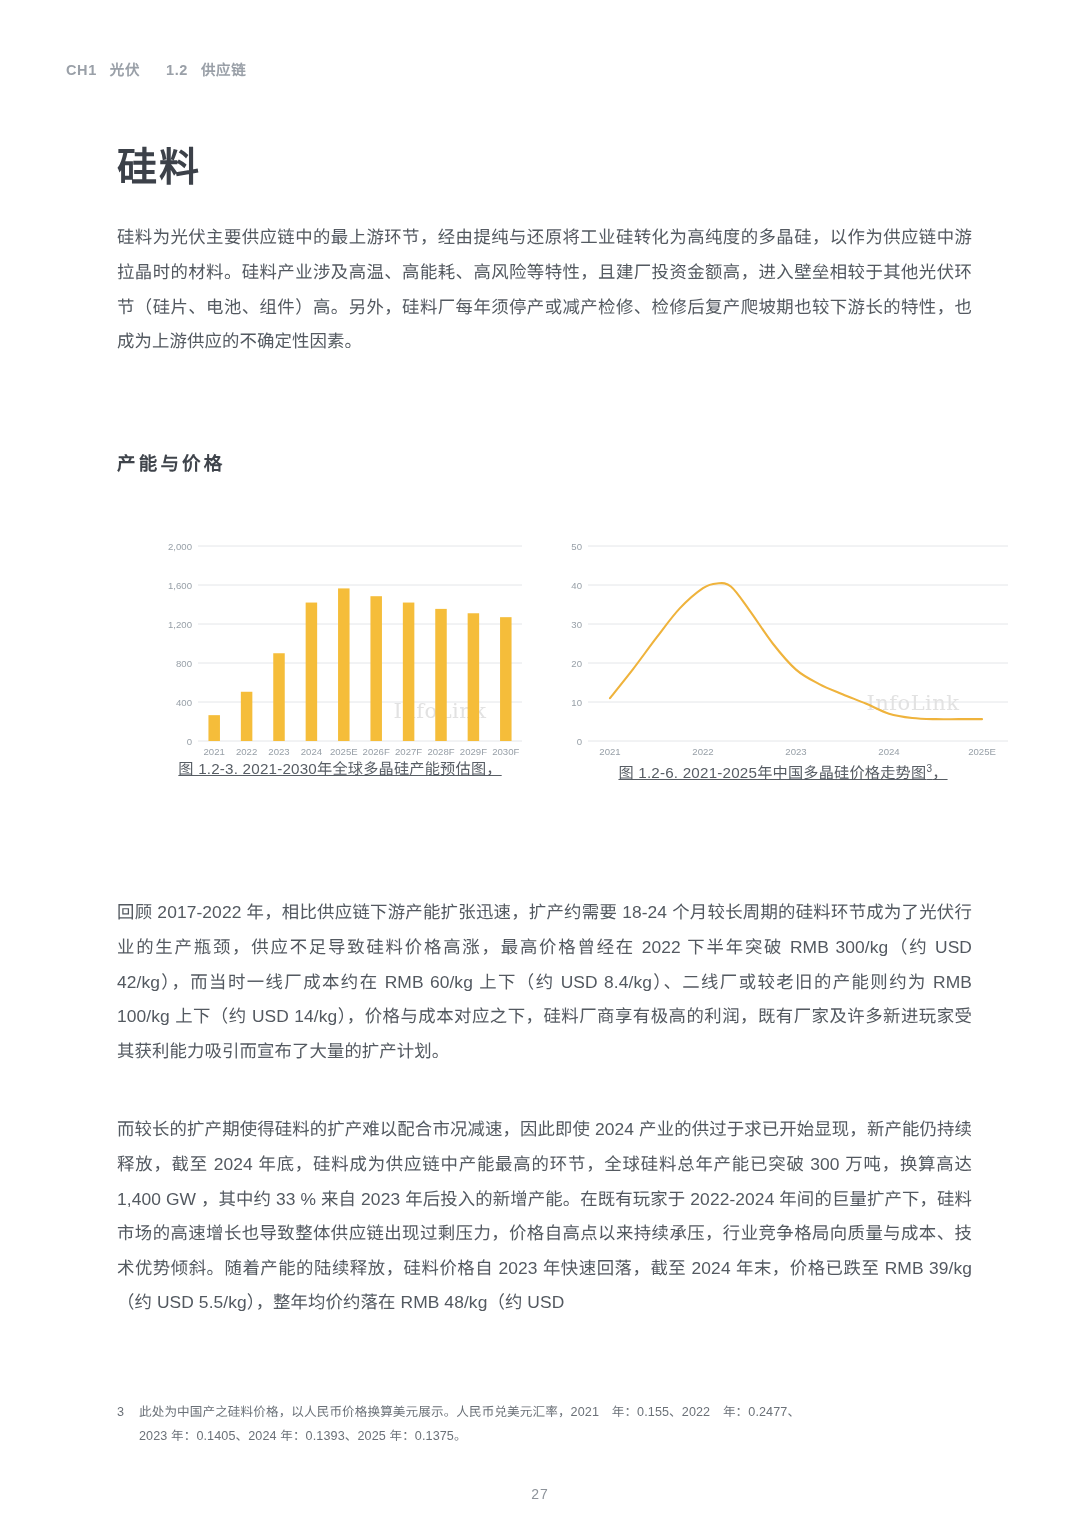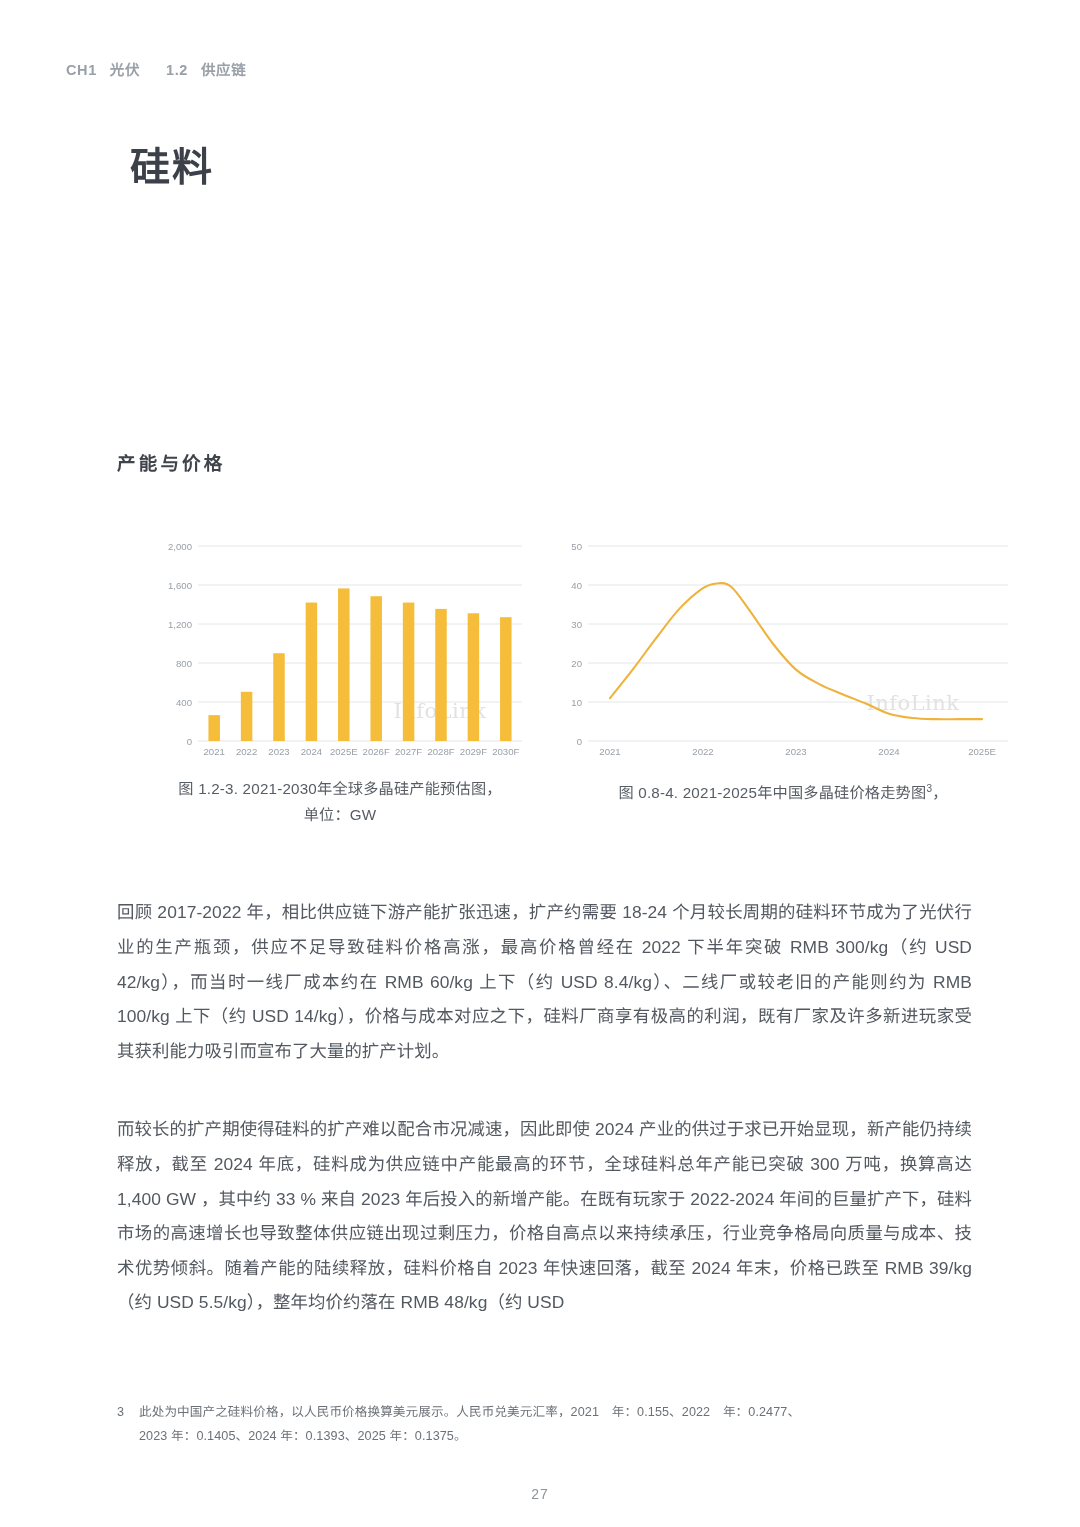--- a/index.html
+++ b/index.html
@@ -39,21 +39,20 @@
   
   .doc-title {
     position: absolute;
     left: 117px;
     top: 118px;
     font-size: 40px;
     font-weight: bold;
     color: #3c4149;
     letter-spacing: 2px;
     line-height: 1.1;
-    margin-left: 13px;
   }
 
   
   .para {
     position: absolute;
     left: 117px;
     width: 855px;
     font-size: 17.4px;
     line-height: 34.6px;
     color: #535960;
@@ -92,26 +91,26 @@
   .figure.fig-right { left: 400px; width: 466px; }
 
   .chart-area {
     position: relative;
     width: 100%;
     height: 228px;
   }
   .chart-svg { display: block; width: 100%; height: 100%; }
 
   .fig-caption {
-    margin-top: 20px;
     text-align: center;
     font-size: 15.2px;
     line-height: 26px;
     color: #575d64;
     letter-spacing: 0.2px;
+    text-decoration: underline;
   }
   .fig-caption .cap-line2 { display: block; }
   .fig-caption sup {
     font-size: 10px;
     vertical-align: super;
   }
 
   
   .footnote {
     position: absolute;
@@ -168,20 +167,21 @@
 <body>
 
 <div class="page">
 
   <div class="running-header">
     <span>CH1</span><span class="rh-gap"></span><span>光伏</span><span class="rh-gap"></span><span class="rh-gap"></span><span>1.2</span><span class="rh-gap"></span><span>供应链</span>
   </div>
 
   <h1 class="doc-title">硅料</h1>
 
+  <p class="para intro">硅料为光伏主要供应链中的最上游环节，经由提纯与还原将工业硅转化为高纯度的多晶硅，以作为供应链中游拉晶时的材料。硅料产业涉及高温、高能耗、高风险等特性，且建厂投资金额高，进入壁垒相较于其他光伏环节（硅片、电池、组件）高。另外，硅料厂每年须停产或减产检修、检修后复产爬坡期也较下游长的特性，也成为上游供应的不确定性因素。</p>
 
   <h2 class="section-heading">产能与价格</h2>
 
   <div class="figures">
 
     <figure class="figure fig-left">
       <div class="chart-area">
         <svg class="chart-svg" viewBox="0 0 380 228" preserveAspectRatio="none">
 
           <g>
@@ -226,21 +226,20 @@
               <text class="axis-label" x="226.20" y="227" text-anchor="middle">2026F</text>
               <text class="axis-label" x="258.60" y="227" text-anchor="middle">2027F</text>
               <text class="axis-label" x="291.00" y="227" text-anchor="middle">2028F</text>
               <text class="axis-label" x="323.40" y="227" text-anchor="middle">2029F</text>
               <text class="axis-label" x="355.80" y="227" text-anchor="middle">2030F</text>
             </g>
         </svg>
       </div>
       <figcaption class="fig-caption">
         <span>图 1.2-3. 2021-2030年全球多晶硅产能预估图，</span>
-        <span class="cap-line2">单位：GW</span>
       </figcaption>
     </figure>
 
     <figure class="figure fig-right">
       <div class="chart-area">
         <svg class="chart-svg" viewBox="0 0 466 228" preserveAspectRatio="none">
           <g>
             <line class="gridline" x1="38" y1="18" x2="458" y2="18"></line>
             <line class="gridline" x1="38" y1="57" x2="458" y2="57"></line>
             <line class="gridline" x1="38" y1="96" x2="458" y2="96"></line>
@@ -261,21 +260,21 @@
           <g id="line-xlabels">
               <text class="axis-label" x="60.00" y="227" text-anchor="middle">2021</text>
               <text class="axis-label" x="153.00" y="227" text-anchor="middle">2022</text>
               <text class="axis-label" x="246.00" y="227" text-anchor="middle">2023</text>
               <text class="axis-label" x="339.00" y="227" text-anchor="middle">2024</text>
               <text class="axis-label" x="432.00" y="227" text-anchor="middle">2025E</text>
             </g>
         </svg>
       </div>
       <figcaption class="fig-caption">
-        <span><span>图 0.8-4. 2021-2025年中国多晶硅价格走势图</span><sup>3</sup><span>，</span></span>
+        <span><span>图 1.2-6. 2021-2025年中国多晶硅价格走势图</span><sup>3</sup><span>，</span></span>
       </figcaption>
     </figure>
 
   </div>
 
   <p class="para p2">回顾 2017-2022 年，相比供应链下游产能扩张迅速，扩产约需要 18-24 个月较长周期的硅料环节成为了光伏行业的生产瓶颈，供应不足导致硅料价格高涨，最高价格曾经在 2022 下半年突破 RMB 300/kg（约 USD 42/kg），而当时一线厂成本约在 RMB 60/kg 上下（约 USD 8.4/kg）、二线厂或较老旧的产能则约为 RMB 100/kg 上下（约 USD 14/kg），价格与成本对应之下，硅料厂商享有极高的利润，既有厂家及许多新进玩家受其获利能力吸引而宣布了大量的扩产计划。</p>
 
   <p class="para p3">而较长的扩产期使得硅料的扩产难以配合市况减速，因此即使 2024 产业的供过于求已开始显现，新产能仍持续释放，截至 2024 年底，硅料成为供应链中产能最高的环节，全球硅料总年产能已突破 300 万吨，换算高达 1,400 GW ，其中约 33 % 来自 2023 年后投入的新增产能。在既有玩家于 2022-2024 年间的巨量扩产下，硅料市场的高速增长也导致整体供应链出现过剩压力，价格自高点以来持续承压，行业竞争格局向质量与成本、技术优势倾斜。随着产能的陆续释放，硅料价格自 2023 年快速回落，截至 2024 年末，价格已跌至 RMB 39/kg（约 USD 5.5/kg），整年均价约落在 RMB 48/kg（约 USD</p>
 
   <div class="footnote">

